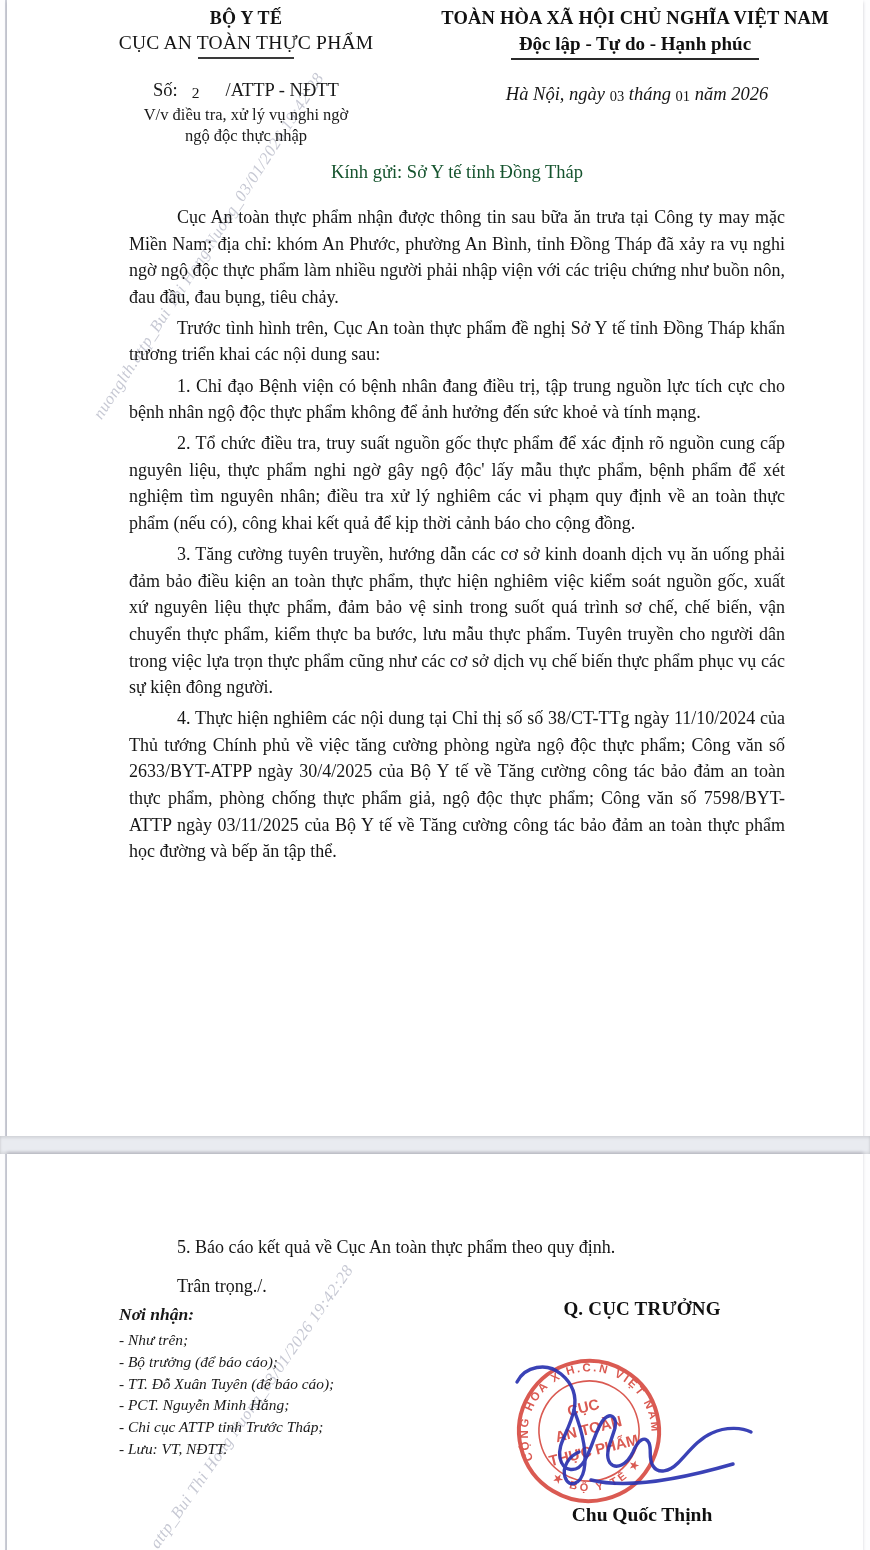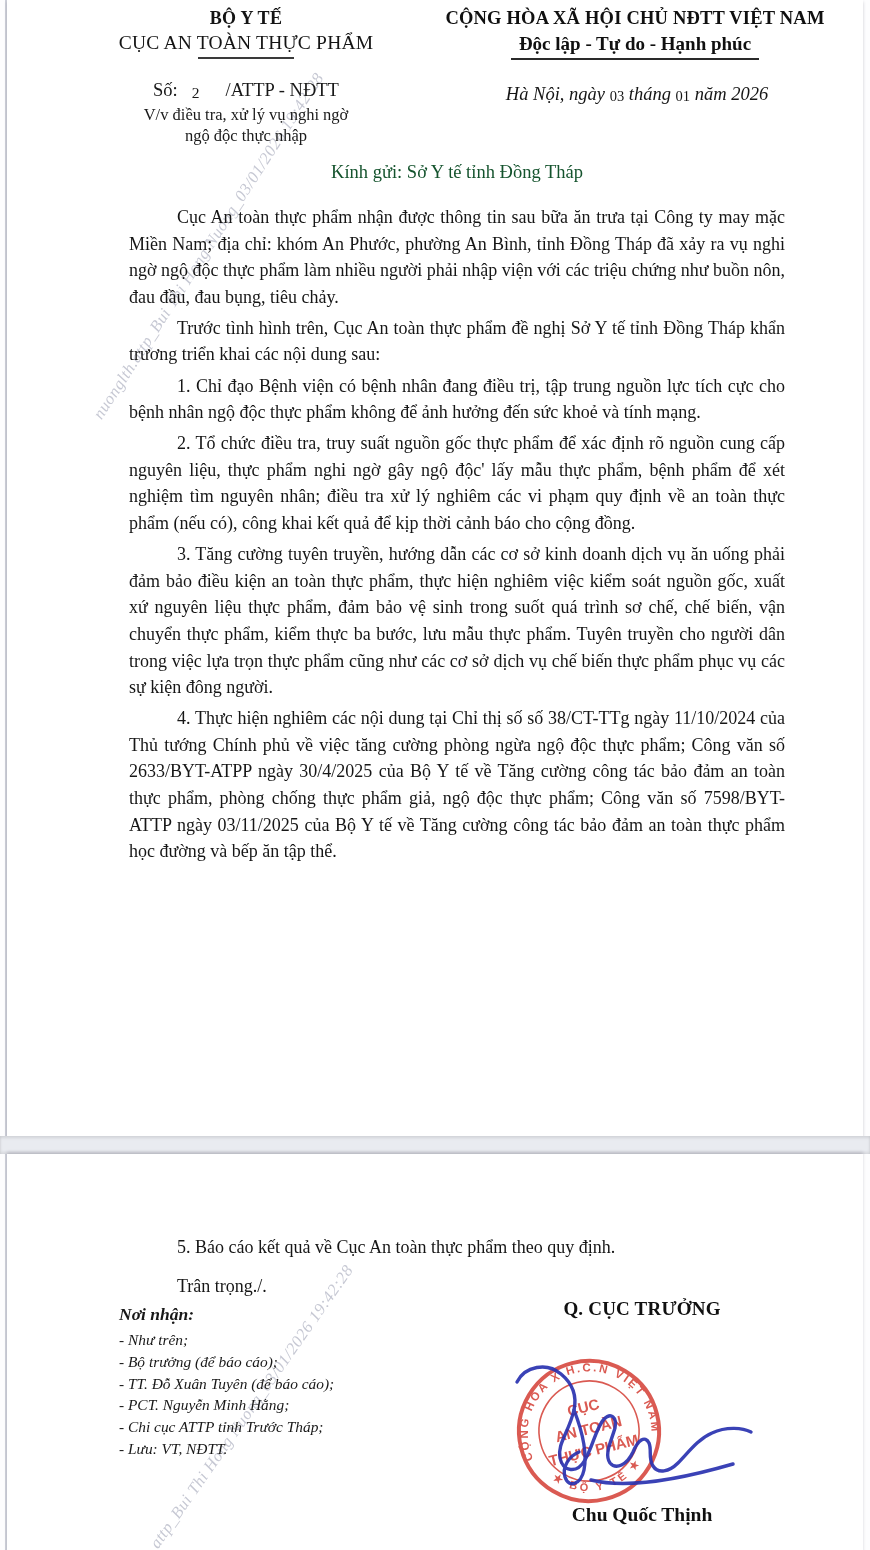--- a/index.html
+++ b/index.html
@@ -62,21 +62,21 @@
   <div class="page page1">
     <div class="wm wm1">nuonglth.attp_Bui Thi Hong Nuong_03/01/2026 19:42:28</div>
 
     <div class="lh-left">
       <div class="org-parent">BỘ Y TẾ</div>
       <div class="org-name">CỤC AN TOÀN THỰC PHẨM</div>
       <div class="short-rule"></div>
     </div>
 
     <div class="lh-right">
-      <div class="motto1">CỘNG HÒA XÃ HỘI CHỦ NĐTT VIỆT NAM</div>
+      <div class="motto1">TOÀN HÒA XÃ HỘI CHỦ NGHĨA VIỆT NAM</div>
       <div class="motto2">Độc lập - Tự do - Hạnh phúc</div>
     </div>
 
     <div class="doc-num">
       <span class="num-label">Số:</span><span class="num-value">2</span><span>/ATTP - NĐTT</span>
     </div>
     <div class="doc-sub">
       <div>V/v điều tra, xử lý vụ nghi ngờ</div>
       <div>ngộ độc thực nhập</div>
     </div>

